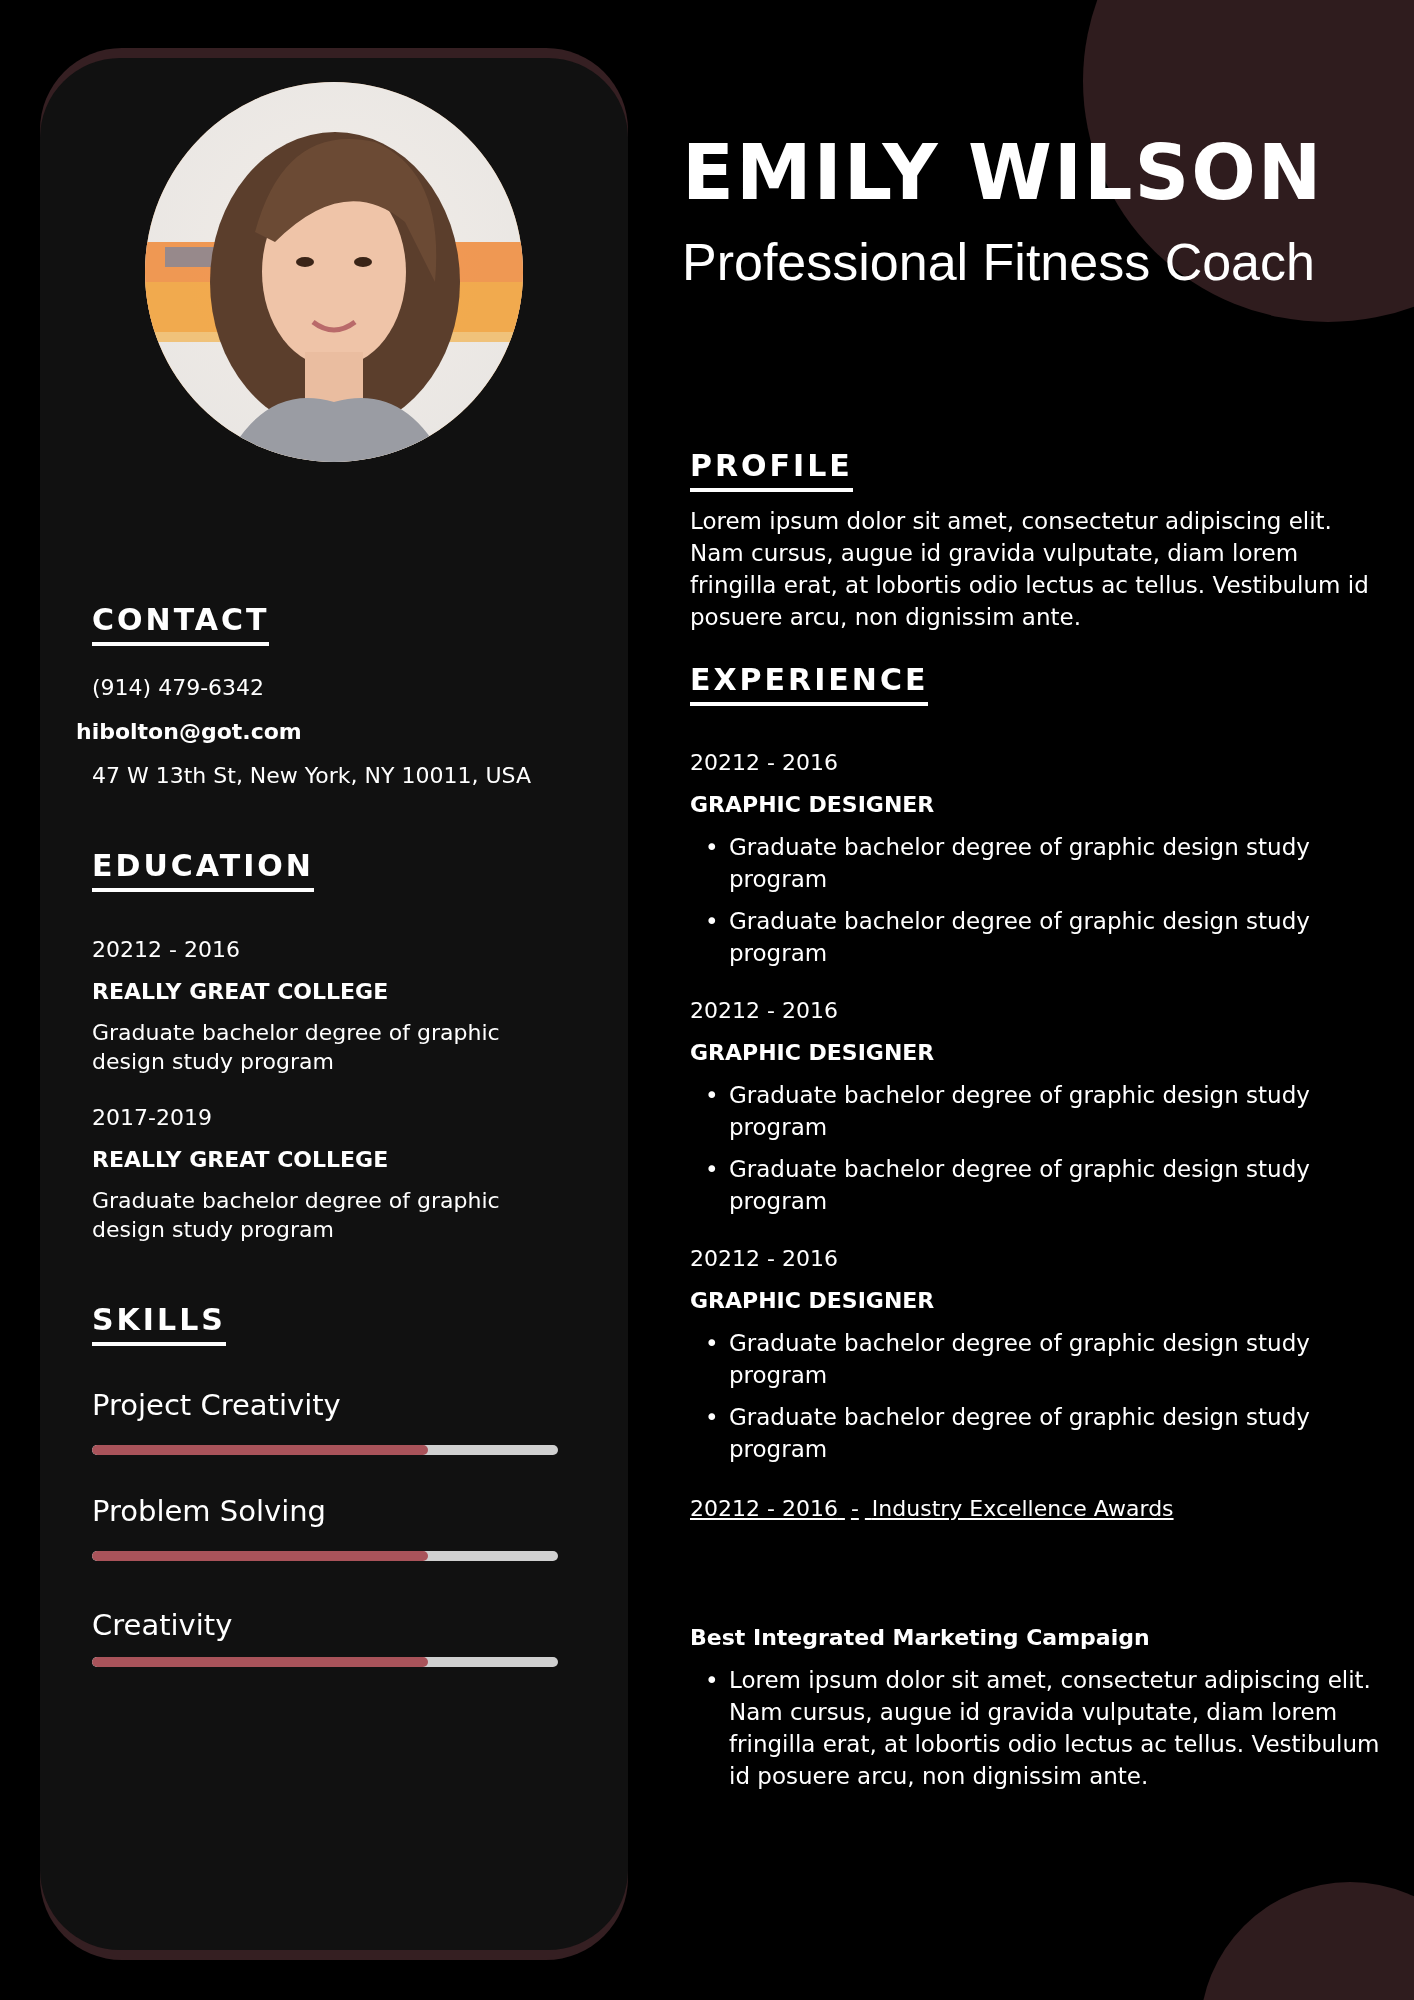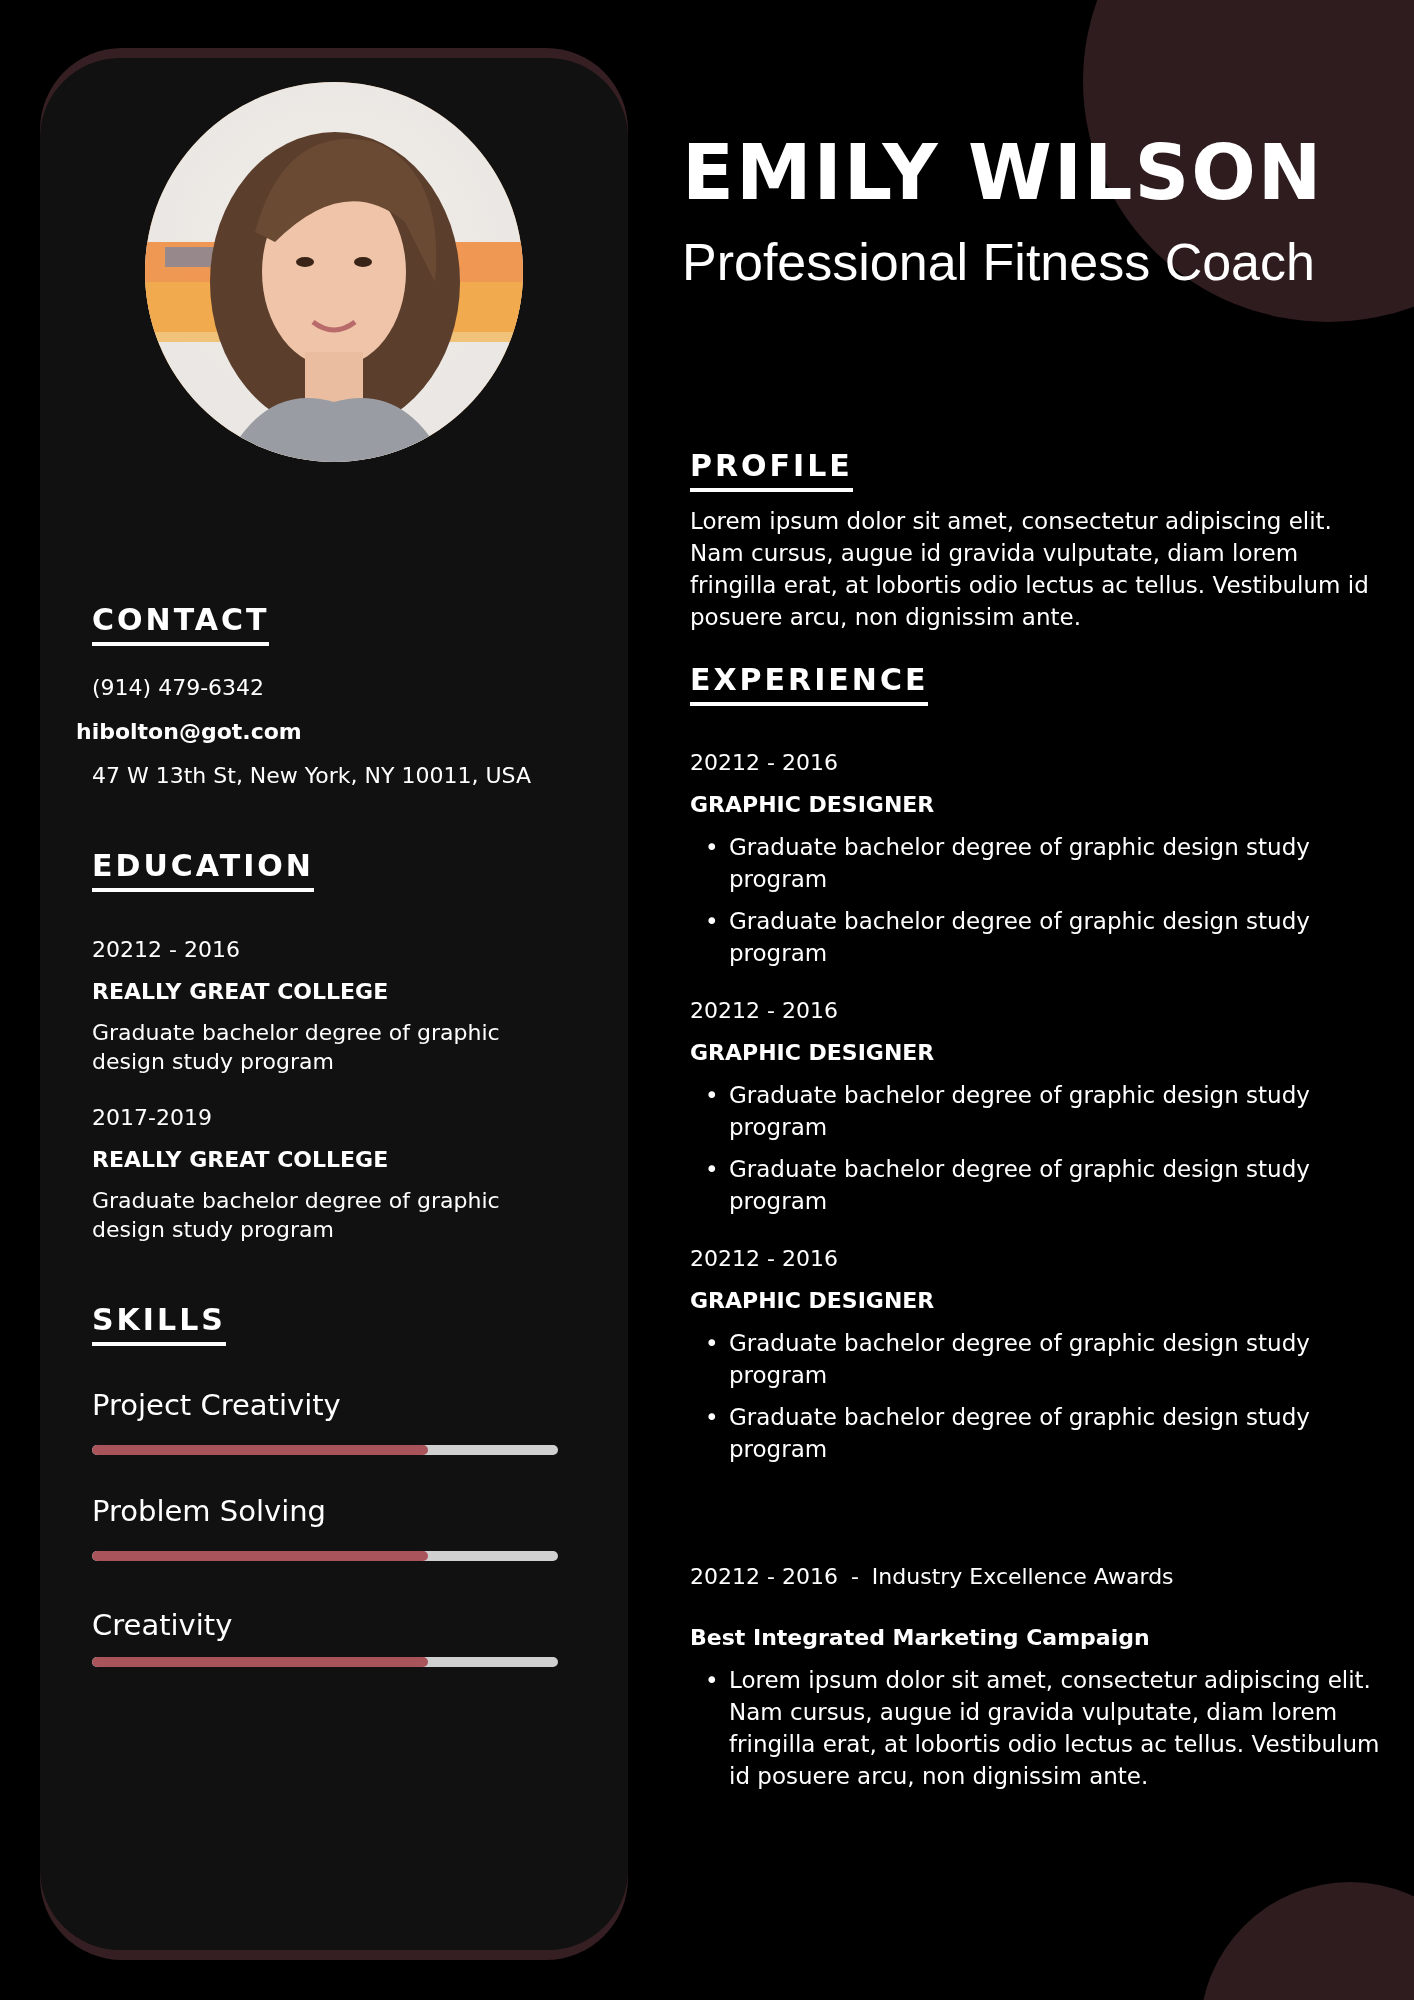--- a/index.html
+++ b/index.html
@@ -141,21 +141,21 @@
 <div class="txt bold" style="left:690px; top:1286px;">GRAPHIC DESIGNER</div>
 <ul class="bullet-list" style="top:1327px; width:650px;">
   <li><span class="dot">•</span><span>Graduate bachelor degree of graphic design study program</span></li>
   <li><span class="dot">•</span><span>Graduate bachelor degree of graphic design study program</span></li>
 </ul>
 
 <div class="h-section" style="left:690px; top:1494px;">
   <span class="underline"></span>
 </div>
 
-<div class="txt" style="left:690px; top:1562px;">
+<div class="txt" style="left:690px; top:1494px;text-decoration:underline;">
   <span>20212 - 2016</span>
   <span style="margin:0 6px;">-</span>
   <span>Industry Excellence Awards</span>
 </div>
 <div class="txt bold" style="left:690px; top:1623px;">Best Integrated Marketing Campaign</div>
 <ul class="bullet-list" style="top:1664px; width:690px;">
   <li><span class="dot">•</span><span>Lorem ipsum dolor sit amet, consectetur adipiscing elit. Nam cursus, augue id gravida vulputate, diam lorem fringilla erat, at lobortis odio lectus ac tellus. Vestibulum id posuere arcu, non dignissim ante.</span></li>
 </ul>
 
 </body></html>

